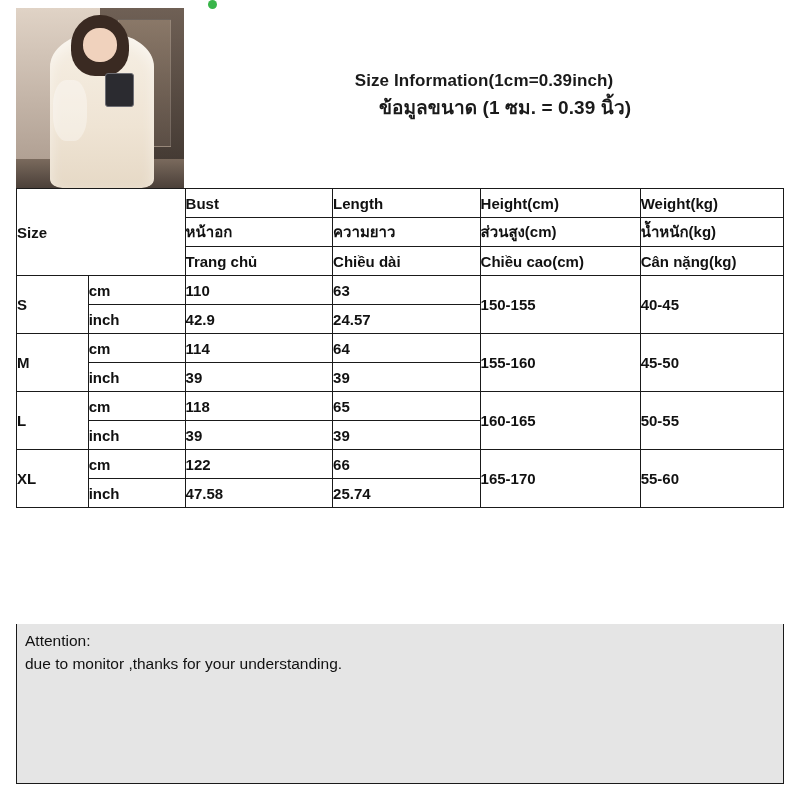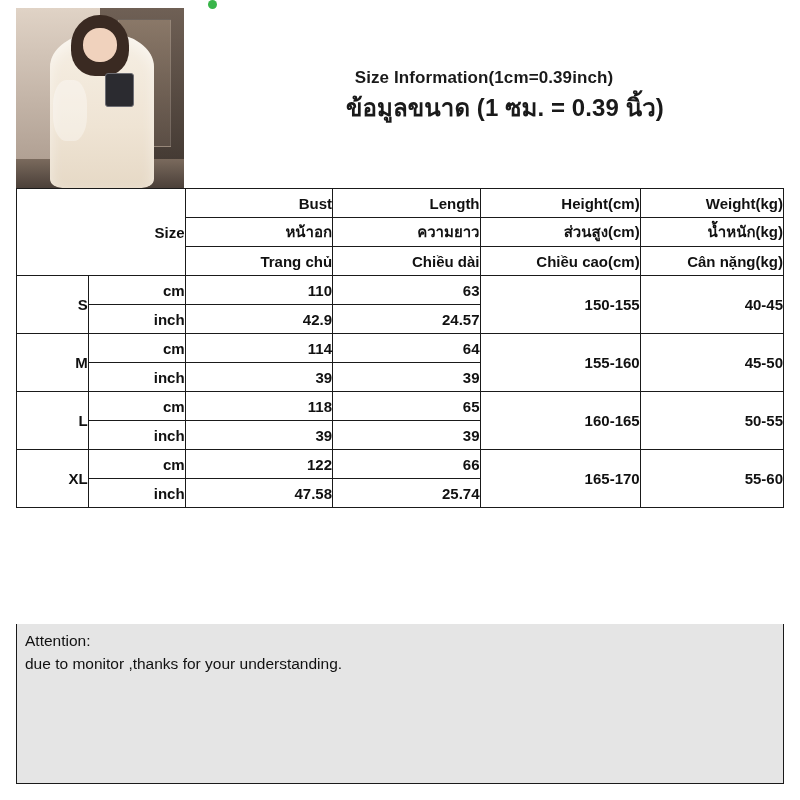--- a/index.html
+++ b/index.html
@@ -120,36 +120,36 @@
   }
   .title-line {
     font-size: 17px;
     font-weight: bold;
     letter-spacing: 0.1px;
     text-align: center;
     line-height: 1.18;
     white-space: nowrap;
   }
   .title-line.th {
-    font-size: 24px;
+    font-size: 19px;
     margin-left: 42px;
   }
 
   
   .tbl {
     position: absolute;
     left: 16px;
     top: 188px;
     width: 768px;
     border-collapse: collapse;
     table-layout: fixed;
   }
   .tbl td {
     border: 1px solid #1a1a1a;
-    text-align: right;
+    text-align: left;
     vertical-align: middle;
     font-size: 15px;
     font-weight: bold;
     color: #111;
     padding: 0;
     height: 28px;
     background: #ffffff;
   }
   .col-size   { width: 68px; }
   .col-unit   { width: 92px; }

